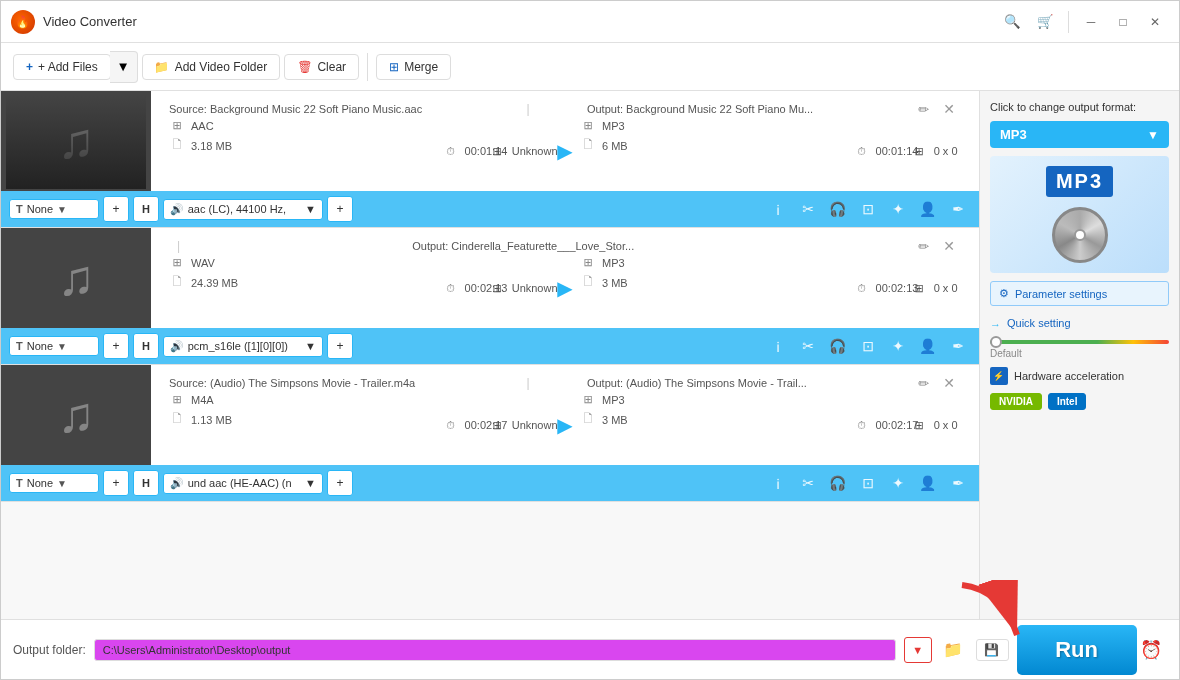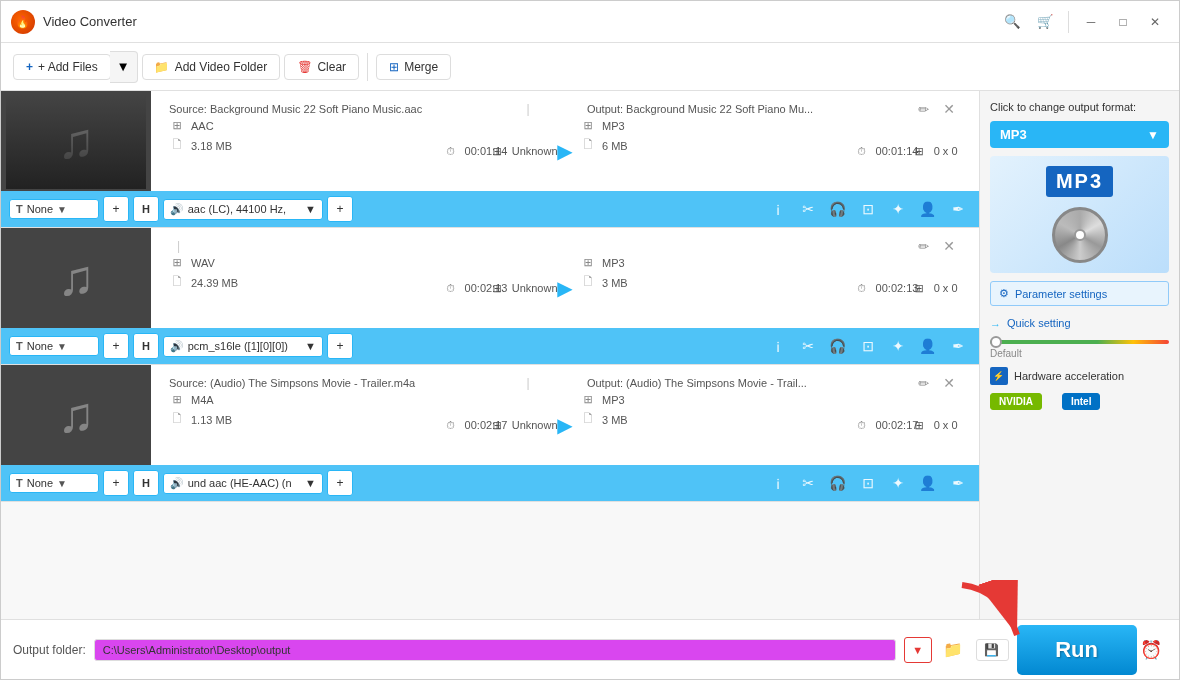--- a/index.html
+++ b/index.html
@@ -62,21 +62,21 @@
     .format-preview { background: linear-gradient(135deg, #e3f2fd, #bbdefb); border-radius: 4px; padding: 10px; display: flex; align-items: center; justify-content: center; min-height: 100px; }
     .mp3-visual { display: flex; flex-direction: column; align-items: center; gap: 4px; }
     .param-btn { background: #e8f4fd; border: 1px solid #90CAF9; border-radius: 3px; padding: 5px 8px; display: flex; align-items: center; gap: 6px; cursor: pointer; font-size: 11px; color: #1565C0; }
     .quick-setting-btn { background: none; border: none; display: flex; align-items: center; gap: 6px; cursor: pointer; font-size: 11px; color: #1565C0; padding: 3px 0; }
     .quality-slider-area { display: flex; flex-direction: column; gap: 4px; }
     .quality-slider { width: 100%; height: 4px; background: linear-gradient(to right, #4CAF50 60%, #FFC107 80%, #F44336 100%); border-radius: 2px; position: relative; }
     .quality-slider-thumb { position: absolute; left: 0; top: -4px; width: 12px; height: 12px; background: #fff; border: 2px solid #999; border-radius: 50%; cursor: pointer; }
     .quality-label { font-size: 10px; color: #888; }
     .hw-accel-row { display: flex; align-items: center; gap: 6px; font-size: 11px; color: #333; }
     .hw-icon { width: 18px; height: 18px; background: #1565C0; border-radius: 2px; display: flex; align-items: center; justify-content: center; color: #fff; font-size: 9px; }
-    .vendor-row { display: flex; gap: 20px; }
+    .vendor-row { display: flex; gap: 6px; }
     .vendor-badge { padding: 2px 8px; border-radius: 3px; font-size: 10px; font-weight: bold; border: 1px solid #ddd; }
     .nvidia-badge { background: #76b900; color: #fff; border-color: #76b900; }
     .intel-badge { background: #0071c5; color: #fff; border-color: #0071c5; }
     
     
     .bottom-bar { background: #fff; border-top: 1px solid #e0e0e0; padding: 8px 12px; display: flex; align-items: center; gap: 8px; height: 60px; }
     .output-folder-label { font-size: 12px; color: #555; white-space: nowrap; }
     .output-path-input { flex: 1; border: 1px solid #ddd; border-radius: 3px; padding: 4px 8px; font-size: 11px; color: #333; background: #d946ef; }
     .path-dropdown-btn { background: none; border: 1px solid #e53935; border-radius: 3px; padding: 3px 8px; cursor: pointer; color: #e53935; font-size: 12px; display: flex; align-items: center; justify-content: center; width: 28px; height: 26px; }
     .folder-browse-btn { background: none; border: none; cursor: pointer; color: #888; font-size: 16px; padding: 2px 4px; }
@@ -229,20 +229,21 @@
       </div>
 
       <div class="file-item-container">
         <div class="file-item">
           <div class="file-thumbnail">
             <span style="color:rgba(255,255,255,0.35);font-size:50px;line-height:1;">♫</span>
           </div>
           <div class="file-info-area">
             <div class="file-source-row">
               <span style="color:#ccc;margin:0 8px;">|</span>
+              <span class="file-output-name">Output: Cinderella_Featurette___Love_Stor...</span>
               <div class="file-actions-top">
                 <button class="icon-btn-small">✏</button>
                 <button class="close-btn">✕</button>
               </div>
             </div>
             <div class="file-details">
               <div class="file-detail-left">
                 <div class="detail-row">
                   <span class="detail-icon">⊞</span>
                   <span>WAV</span>

